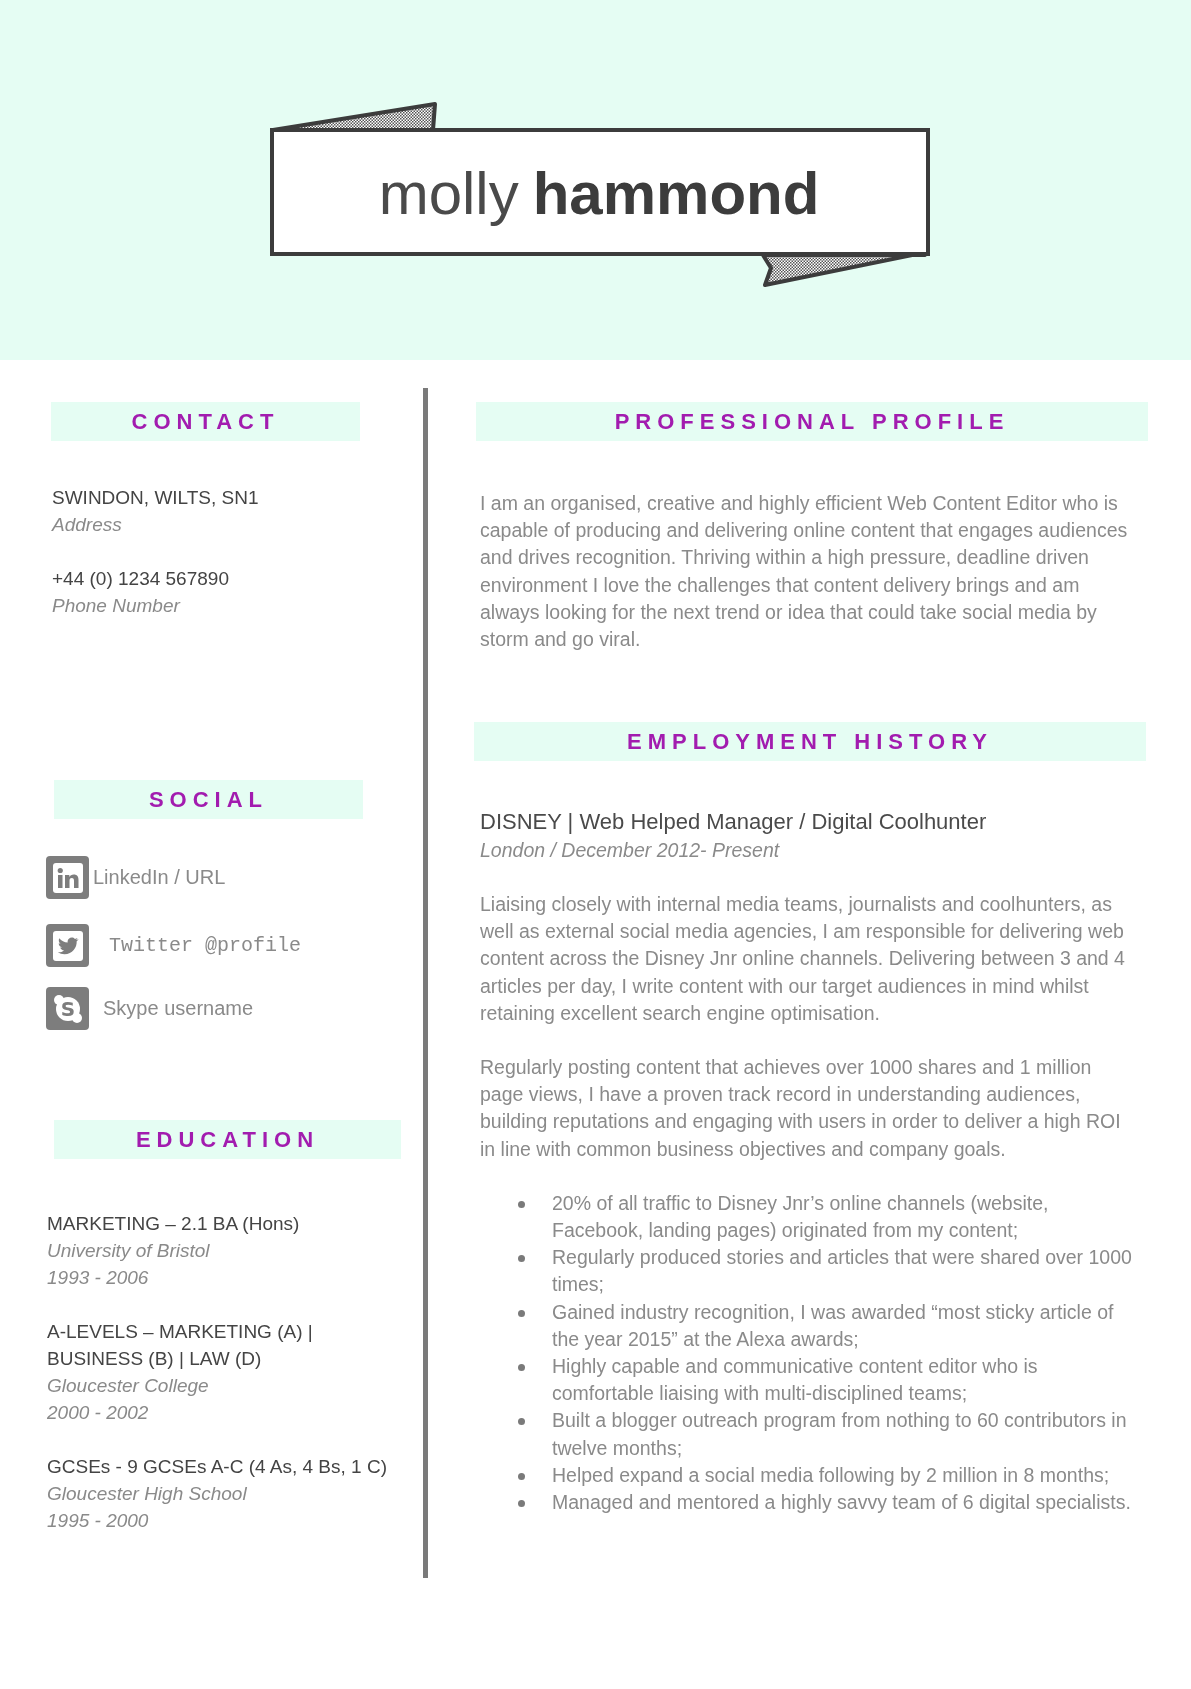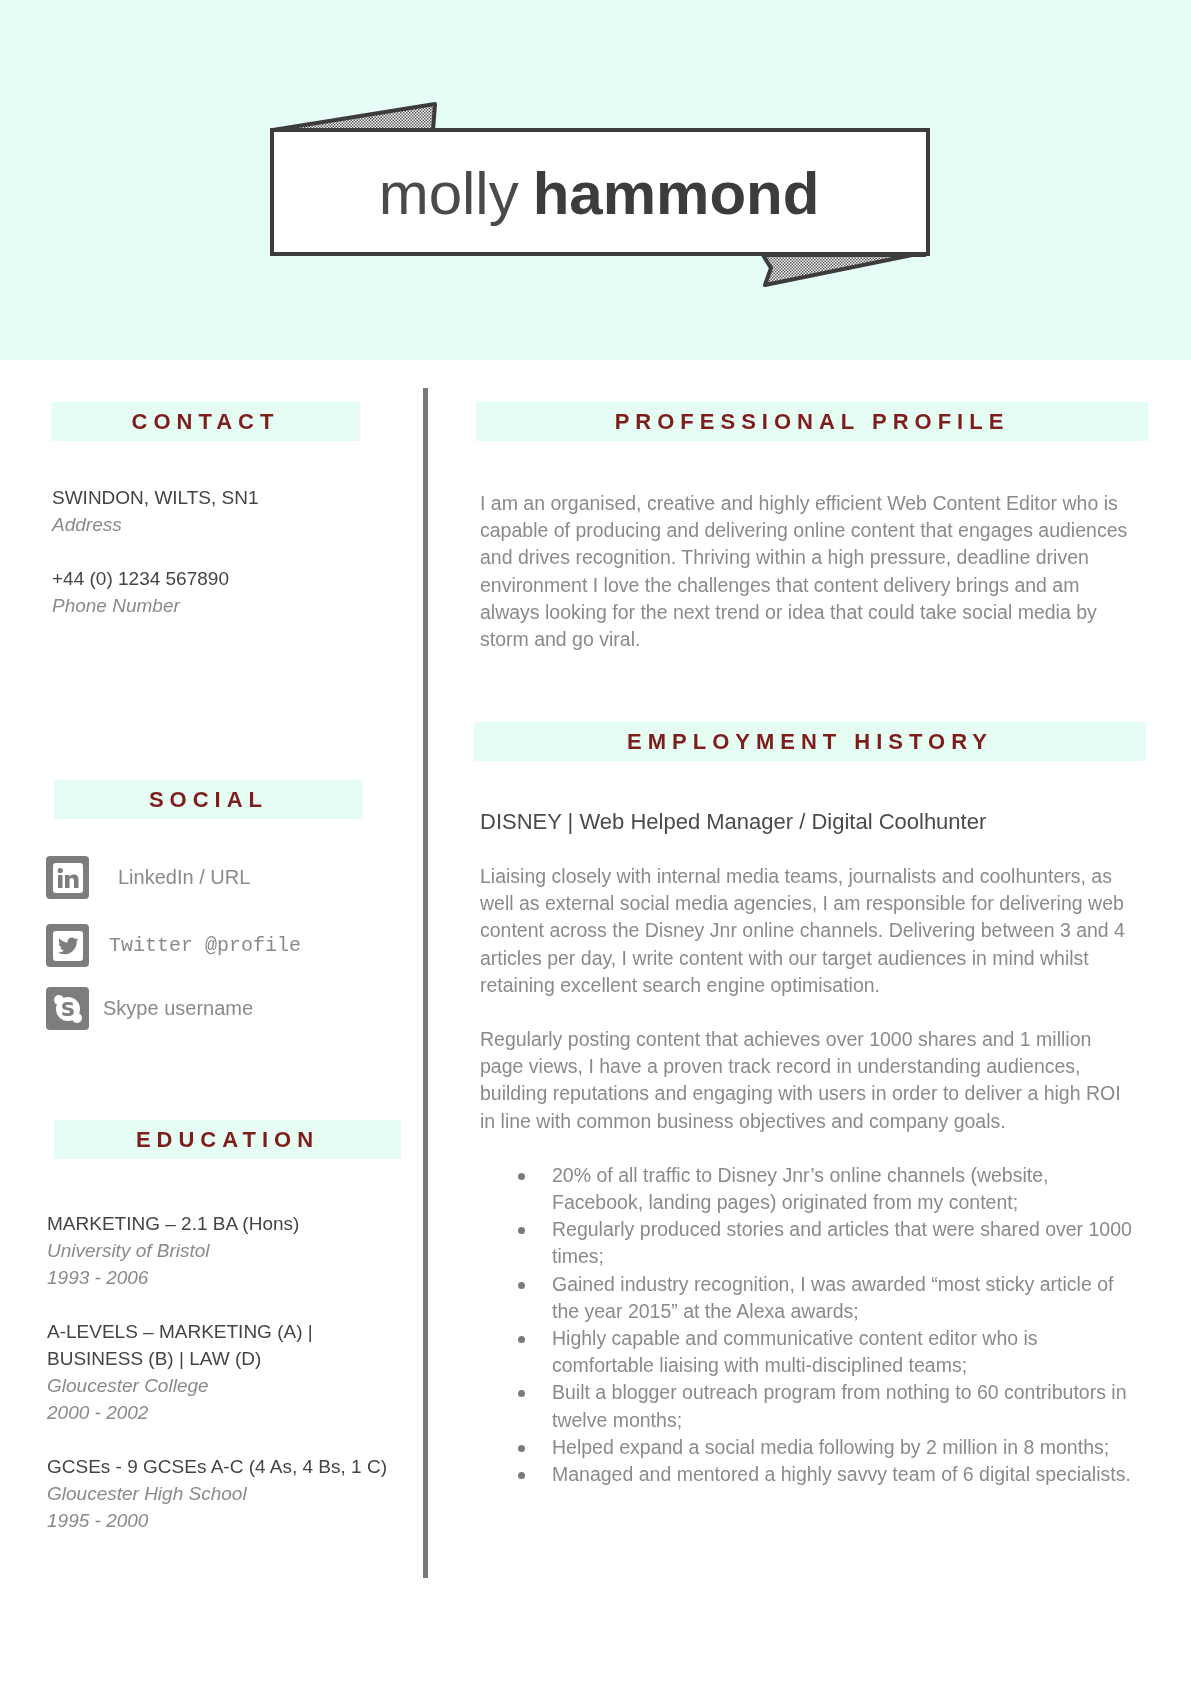--- a/index.html
+++ b/index.html
@@ -5,29 +5,29 @@
   html, body { margin:0; padding:0; }
   body { width:1191px; height:1689px; background:#ffffff; position:relative; overflow:hidden;
          font-family:"Liberation Sans", "DejaVu Sans", sans-serif; color:#6b6b6b; }
   .header-band { position:absolute; left:0; top:0; width:1191px; height:360px; background:#e5fdf3; }
   .banner-svg { position:absolute; left:265px; top:100px; }
   .banner-name { position:absolute; left:272px; top:132px; width:654px; height:122px;
                  display:flex; align-items:center; justify-content:center; font-size:60px; color:#3c3c3c; }
   .banner-name .first { font-weight:300; color:#4a4a4a; margin-right:14px; }
   .banner-name .last { font-weight:700; }
   .sec-head { position:absolute; background:#e5fdf3; height:39px; display:flex; align-items:center; justify-content:center;
-              font-weight:700; font-size:22px; letter-spacing:6px; color:#7f1d1d; }
+              font-weight:700; font-size:22px; letter-spacing:6px; color:#a21caf; }
   .divider { position:absolute; left:423px; top:388px; width:5px; height:1190px; background:#7a7a7a; }
   .col-text { position:absolute; font-size:19px; line-height:27px; }
   .val { color:#444; }
   .lbl { color:#8a8a8a; font-style:italic; }
   .item { margin-bottom:27px; }
   .social-row { position:absolute; left:46px; display:flex; align-items:center; }
   .social-icon { width:43px; height:43px; background:#7d7d7d; border-radius:4px; display:flex; align-items:center; justify-content:center; }
-  .social-label { margin-left:29px; font-size:20px; color:#8a8a8a; }
+  .social-label { margin-left:4px; font-size:20px; color:#8a8a8a; }
   .right-text { position:absolute; left:480px; width:660px; font-size:19.5px; line-height:27.2px; color:#8a8a8a; }
   .job-title { font-size:22px; color:#4a4a4a; line-height:28px; }
   .job-sub { font-size:19.5px; font-style:italic; color:#8a8a8a; line-height:28px; }
   ul.bullets { margin:0; padding:0; list-style:none; }
   ul.bullets li { position:relative; padding-left:72px; }
   ul.bullets li::before { content:""; position:absolute; left:38px; top:11px; width:7px; height:7px; border-radius:50%; background:#7a7a7a; }
 </style>
 </head>
 <body>
 
@@ -120,20 +120,21 @@
 <div class="divider"></div>
 
 <div class="sec-head" style="left:476px; top:402px; width:672px;">PROFESSIONAL PROFILE</div>
 
 <div class="right-text" style="top:490px;">I am an organised, creative and highly efficient Web Content Editor who is capable of producing and delivering online content that engages audiences and drives recognition.  Thriving within a high pressure, deadline driven environment I love the challenges that content delivery brings and am always looking for the next trend or idea that could take social media by storm and go viral.</div>
 
 <div class="sec-head" style="left:474px; top:722px; width:672px;">EMPLOYMENT HISTORY</div>
 
 <div class="right-text" style="top:808px;">
   <div class="job-title">DISNEY | Web Helped Manager / Digital Coolhunter</div>
+  <div class="job-sub">London / December 2012- Present</div>
   <div style="height:27px;"></div>
   <div>Liaising closely with internal media teams, journalists and coolhunters, as well as external social media agencies, I am responsible for delivering web content across the Disney Jnr online channels.  Delivering between 3 and 4 articles per day, I write content with our target audiences in mind whilst retaining excellent search engine optimisation.</div>
   <div style="height:27px;"></div>
   <div>Regularly posting content that achieves over 1000 shares and 1 million page views, I have a proven track record in understanding audiences, building reputations and engaging with users in order to deliver a high ROI in line with common business objectives and company goals.</div>
   <div style="height:27px;"></div>
   <ul class="bullets">
     <li>20% of all traffic to Disney Jnr’s online channels (website, Facebook, landing pages) originated from my content;</li>
     <li>Regularly produced stories and articles that were shared over 1000 times;</li>
     <li>Gained industry recognition, I was awarded “most sticky article of the year 2015”  at the Alexa awards;</li>
     <li>Highly capable and communicative content editor who is comfortable liaising with multi-disciplined teams;</li>

